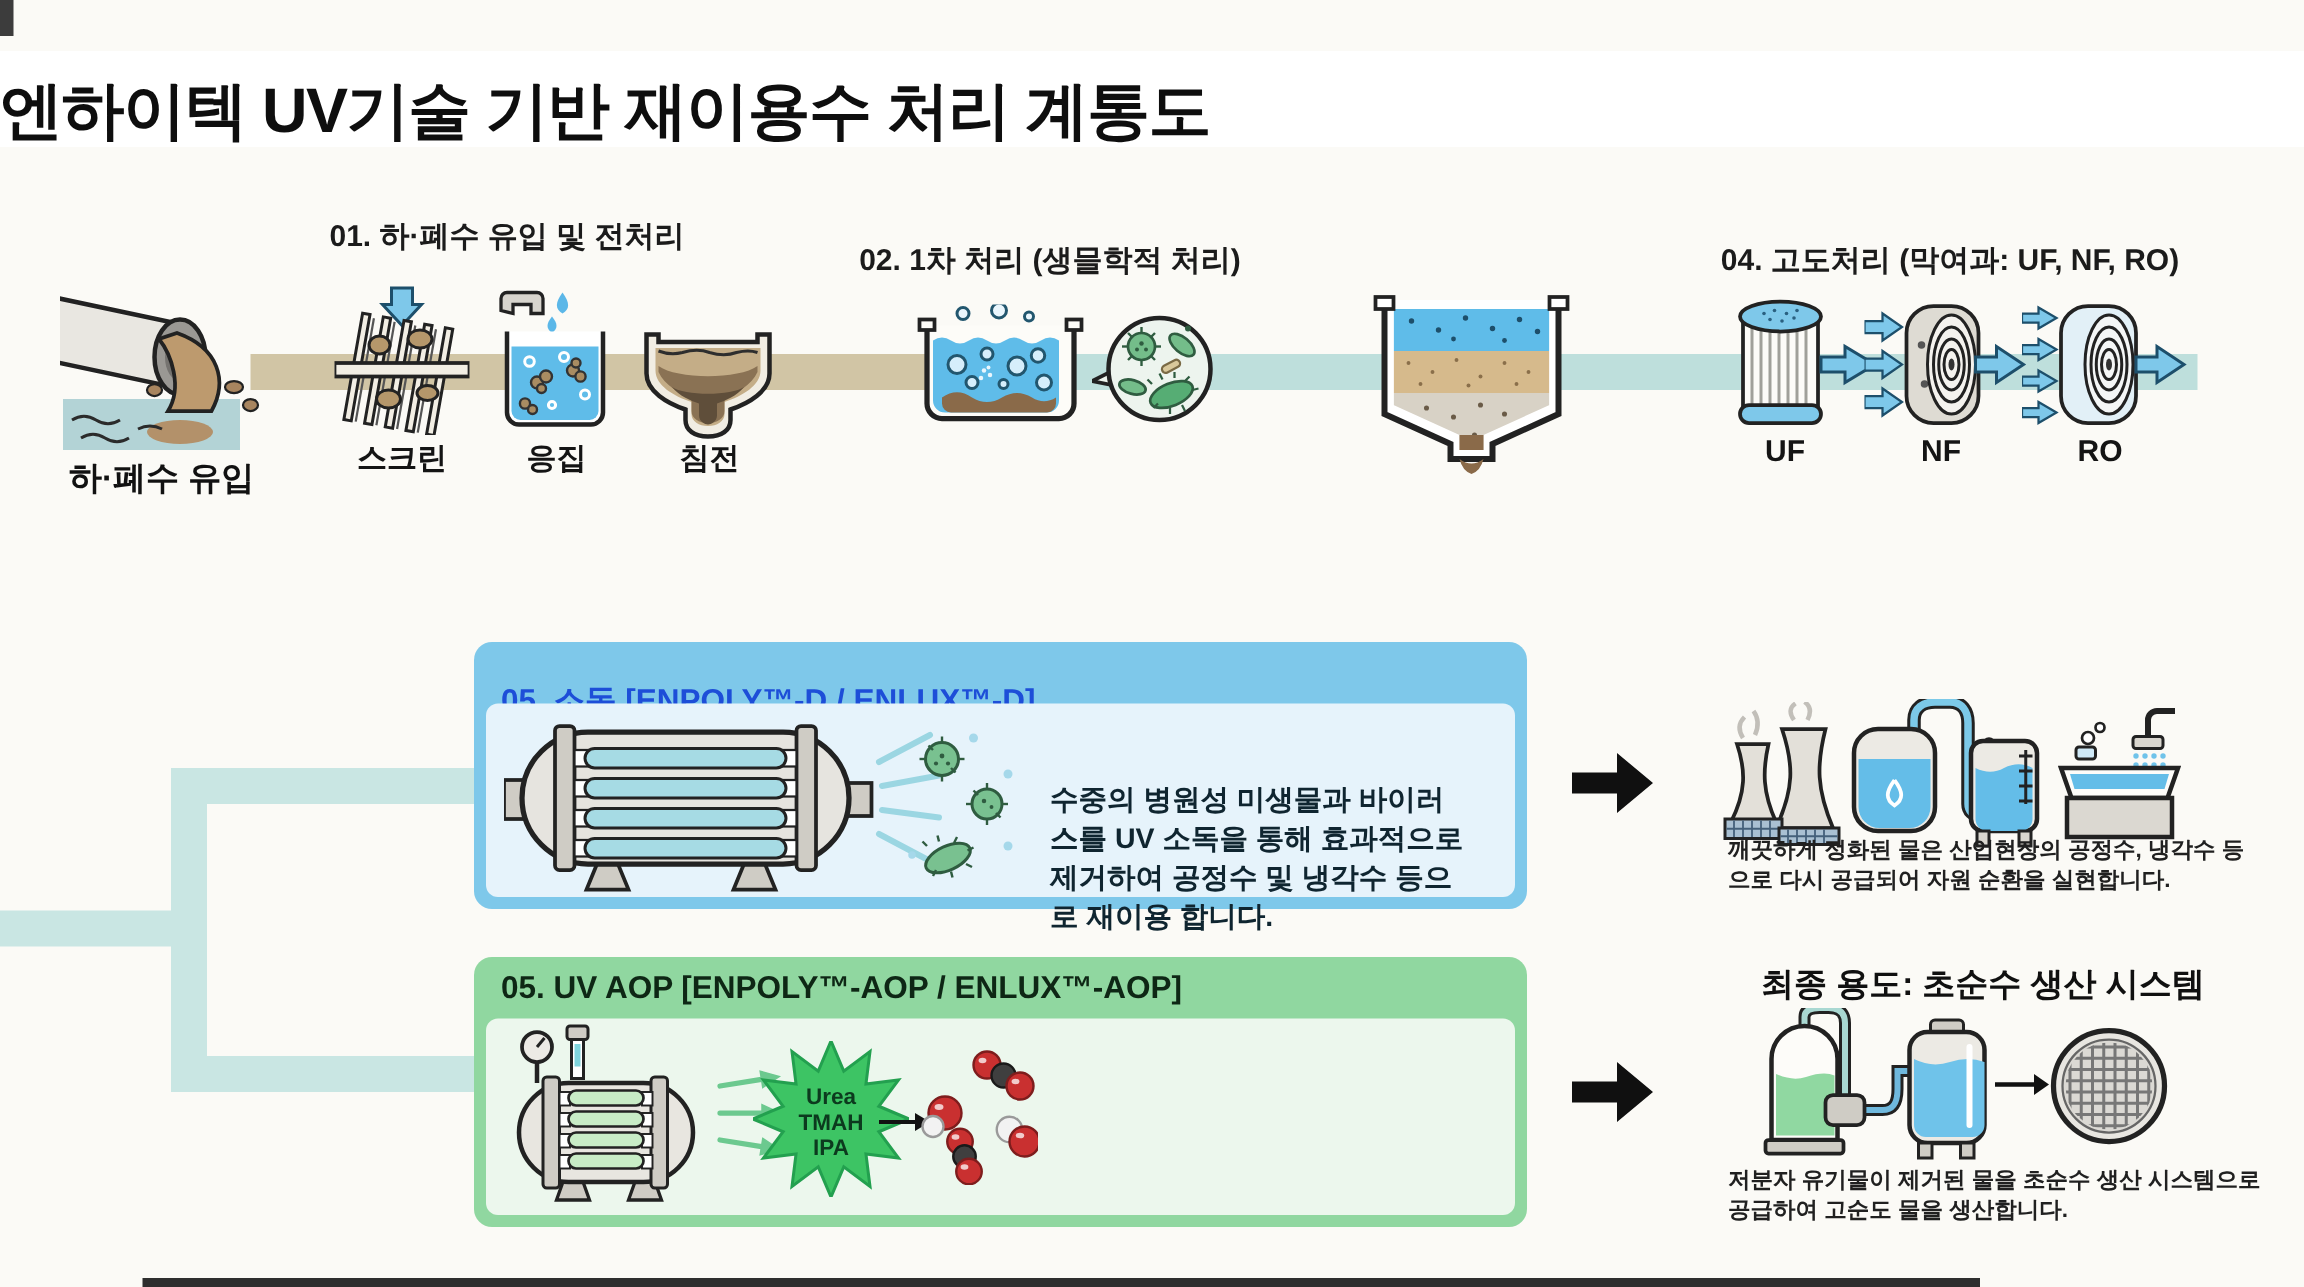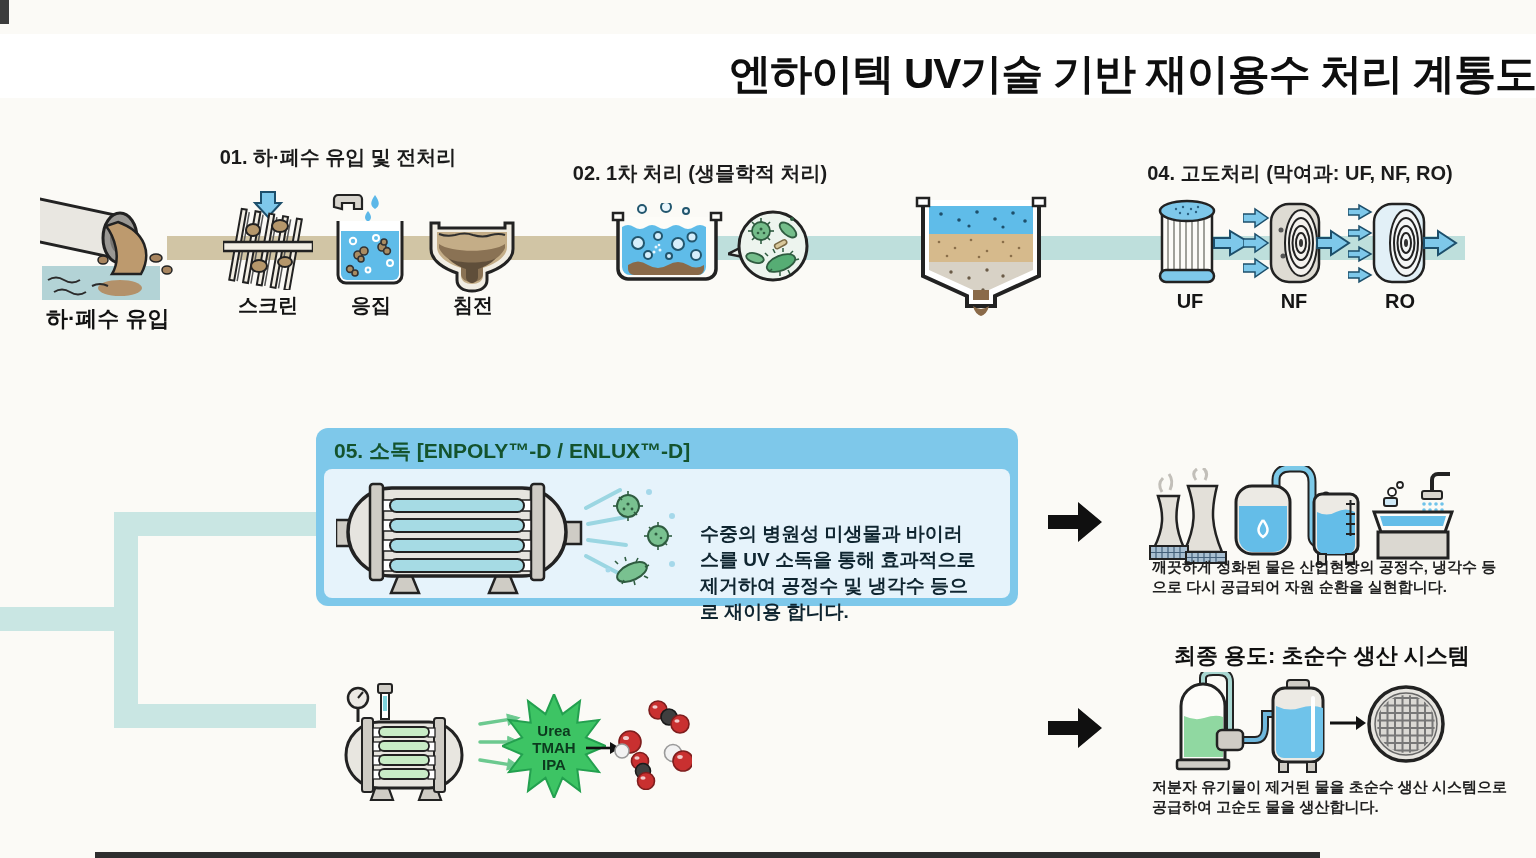--- a/index.html
+++ b/index.html
@@ -1,19 +1,19 @@
 <!DOCTYPE html>
 <html><head>
 <meta charset="utf-8">
 <style>
   html,body{margin:0;padding:0;background:#ffffff;}
   #canvas{position:relative;width:1536px;height:858px;background:#fbfaf6;overflow:hidden;
           font-family:"Liberation Sans",sans-serif;color:#161616;}
   .abs{position:absolute;}
-  .page-title{width:100%;text-align:right;font-size:42px;font-weight:bold;letter-spacing:-1px;color:#0e0e0e;white-space:nowrap;}
+  .page-title{width:100%;text-align:left;font-size:42px;font-weight:bold;letter-spacing:-1px;color:#0e0e0e;white-space:nowrap;}
   .stage-lbl{font-size:20px;font-weight:bold;color:#1b1b1b;white-space:nowrap;transform:translateX(-50%);}
   .icon-lbl{font-size:20px;font-weight:bold;color:#141414;white-space:nowrap;transform:translateX(-50%);}
   .inflow-lbl{font-size:22px;font-weight:bold;color:#111;white-space:nowrap;}
   .pipe{height:24px;}
   .conn{background:#c9e6e3;}
   .pbox{border-radius:12px;}
   .pbox .hdr{position:absolute;left:18px;top:9px;font-size:21px;font-weight:bold;white-space:nowrap;}
   .pbox .panel{position:absolute;left:8px;top:41px;border-radius:8px;}
   .desc{font-size:19px;font-weight:bold;line-height:26px;white-space:pre-line;}
   .desc-blue{color:#0f2530;}
@@ -280,21 +280,21 @@
   <div class="abs icon-lbl" style="left:1190px;top:290px;">UF</div>
   <div class="abs icon-lbl" style="left:1294px;top:290px;">NF</div>
   <div class="abs icon-lbl" style="left:1400px;top:290px;">RO</div>
 
   <div class="abs conn" style="left:0;top:607px;width:138px;height:24px;"></div>
   <div class="abs conn" style="left:114px;top:512px;width:24px;height:216px;"></div>
   <div class="abs conn" style="left:114px;top:512px;width:202px;height:24px;"></div>
   <div class="abs conn" style="left:114px;top:704px;width:202px;height:24px;"></div>
 
   <div class="abs pbox" style="left:316px;top:428px;width:702px;height:178px;background:#7ec8ea;">
-    <div class="hdr" style="color:#14532d;">05. 소독 [ENPOLY™-D / ENLUX™-D]</div>
+    <div class="hdr" style="color:#1d4ed8;margin-top:16px;">05. 소독 [ENPOLY™-D / ENLUX™-D]</div>
     <div class="panel" style="width:686px;height:129px;background:#e6f3fb;"></div>
   </div>
   <svg class="abs" style="left:336px;top:474px;" width="340" height="122" viewBox="0 0 340 122">
     <path d="M62,102 l-7,17 h28 l-7,-17 z" fill="#cfccc5" stroke="#222" stroke-width="2.5"></path>
     <path d="M160,102 l-7,17 h28 l-7,-17 z" fill="#cfccc5" stroke="#222" stroke-width="2.5"></path>
     <rect x="0" y="46" width="14" height="26" fill="#cfccc5" stroke="#222" stroke-width="2.5"></rect>
     <rect x="229" y="48" width="16" height="22" fill="#cfccc5" stroke="#222" stroke-width="2.5"></rect>
     <rect x="12" y="14" width="218" height="88" rx="44" fill="#e6e4df" stroke="#222" stroke-width="3.5"></rect>
     <rect x="34" y="10" width="13" height="96" rx="3" fill="#cfccc5" stroke="#222" stroke-width="2.5"></rect>
     <rect x="195" y="10" width="13" height="96" rx="3" fill="#cfccc5" stroke="#222" stroke-width="2.5"></rect>
@@ -356,20 +356,24 @@
         <circle cx="336" cy="42" r="3"></circle>
         <circle cx="336" cy="90" r="3"></circle>
         <circle cx="272" cy="96" r="2.5"></circle>
     </g>
   </svg>
   <div class="abs desc desc-blue" style="left:700px;top:481px;width:306px;margin-top:40px;">수중의 병원성 미생물과 바이러
 스를 UV 소독을 통해 효과적으로
 제거하여 공정수 및 냉각수 등으
 로 재이용 합니다.</div>
 
+  <div class="abs pbox" style="left:316px;top:638px;width:702px;height:180px;background:#90d7a0;">
+    <div class="hdr" style="color:#0e2715;">05. UV AOP [ENPOLY™-AOP / ENLUX™-AOP]</div>
+    <div class="panel" style="width:686px;height:131px;background:#ecf7ed;"></div>
+  </div>
   <svg class="abs" style="left:342px;top:682px;" width="130" height="124" viewBox="0 0 130 124">
     <path d="M34,104 l-5,14 h22 l-5,-14 z" fill="#cfccc5" stroke="#222" stroke-width="2.2"></path>
     <path d="M82,104 l-5,14 h22 l-5,-14 z" fill="#cfccc5" stroke="#222" stroke-width="2.2"></path>
     <line x1="16" y1="40" x2="16" y2="26" stroke="#222" stroke-width="3"></line>
     <circle cx="16" cy="16" r="10" fill="#eceae5" stroke="#222" stroke-width="2.5"></circle>
     <line x1="16" y1="16" x2="21" y2="10" stroke="#222" stroke-width="2"></line>
     <rect x="36" y="2" width="14" height="9" rx="2" fill="#cfccc5" stroke="#222" stroke-width="2"></rect>
     <rect x="39" y="11" width="8" height="26" fill="#ffffff" stroke="#222" stroke-width="2"></rect>
     <rect x="41" y="14" width="4" height="15" fill="#7fd4dd"></rect>
     <rect x="4" y="40" width="116" height="66" rx="33" fill="#e8e6e0" stroke="#222" stroke-width="3"></rect>

